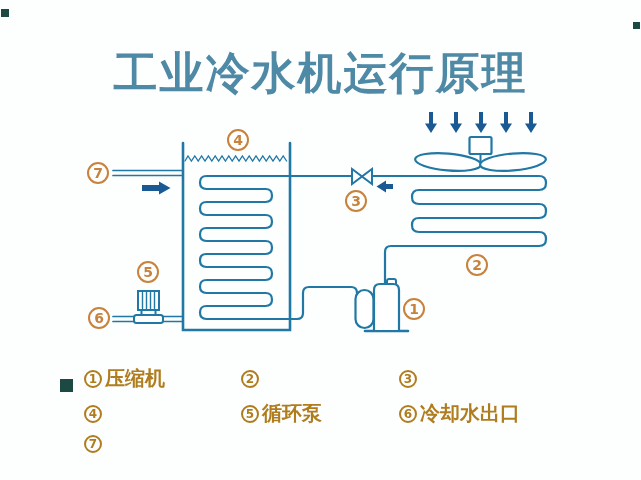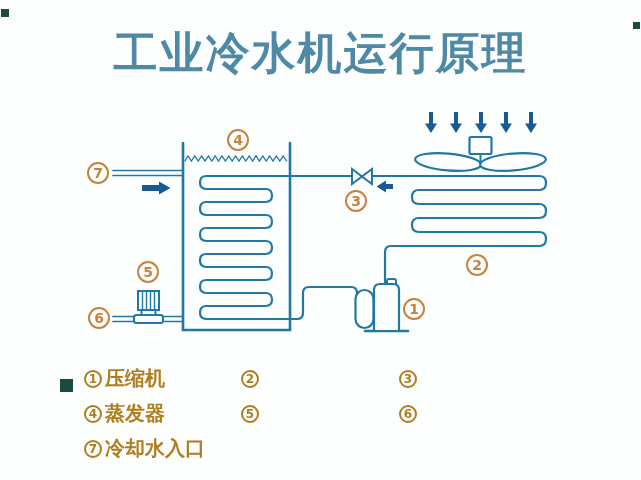--- a/index.html
+++ b/index.html
@@ -2,21 +2,21 @@
 <html style="--title: #4e89a6; --line: #2178a5; --arrow: #1a5a94; --badge: #c8823c; --legend: #b07d1e; --wm: #1c4a42;"><head>
 <meta charset="utf-8">
 <style>
   html,body{margin:0;padding:0;}
   body{
     width:641px;height:480px;position:relative;overflow:hidden;
     background:#fdfefe;
     font-family:"DejaVu Sans","Liberation Sans",sans-serif;
   }
   .title{
-    position:absolute;top:24px;left:0;right:0;text-align:center;
+    position:absolute;top:44px;left:0;right:0;text-align:center;
     font-size:44px;font-weight:bold;color:var(--title);letter-spacing:2px;
     white-space:nowrap;
   }
   svg{position:absolute;left:0;top:0;}
   .ln{stroke:var(--line);fill:none;stroke-linecap:round;}
   .lnfill{stroke:var(--line);fill:#ffffff;}
   .arrow{fill:var(--arrow);stroke:none;}
   .badge{
     position:absolute;width:22px;height:22px;border:2px solid var(--badge);
     border-radius:50%;box-sizing:border-box;color:var(--badge);
@@ -131,25 +131,25 @@
       <span>压缩机</span>
     </div>
   <div class="legend-item">
       <span class="legend-badge">2</span>
     </div>
   <div class="legend-item">
       <span class="legend-badge">3</span>
     </div>
   <div class="legend-item">
       <span class="legend-badge">4</span>
-      <span>蒸发器</span>
     </div>
   <div class="legend-item">
       <span class="legend-badge">5</span>
+      <span>循环泵</span>
     </div>
   <div class="legend-item">
       <span class="legend-badge">6</span>
+      <span>冷却水出口</span>
     </div>
   <div class="legend-item">
       <span class="legend-badge">7</span>
-      <span>冷却水入口</span>
     </div>
 </div>
 
 </body></html>

